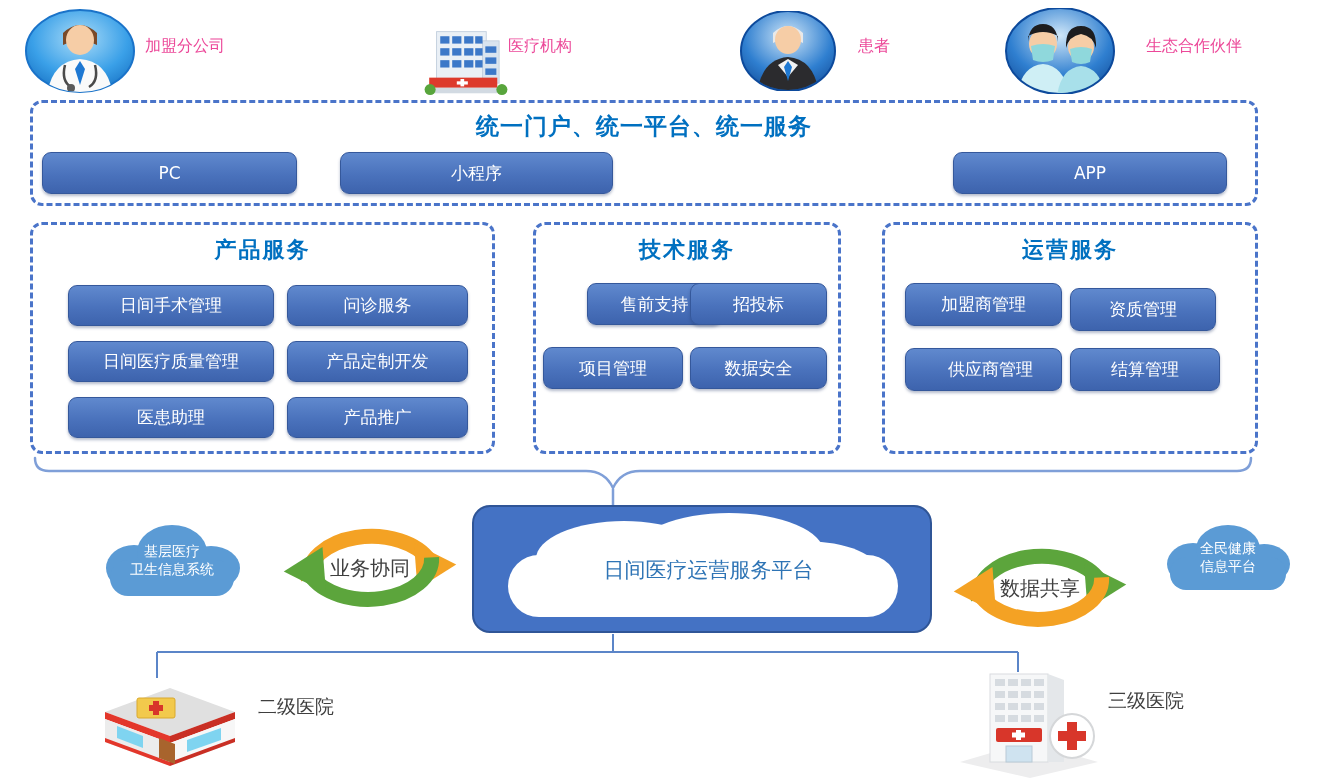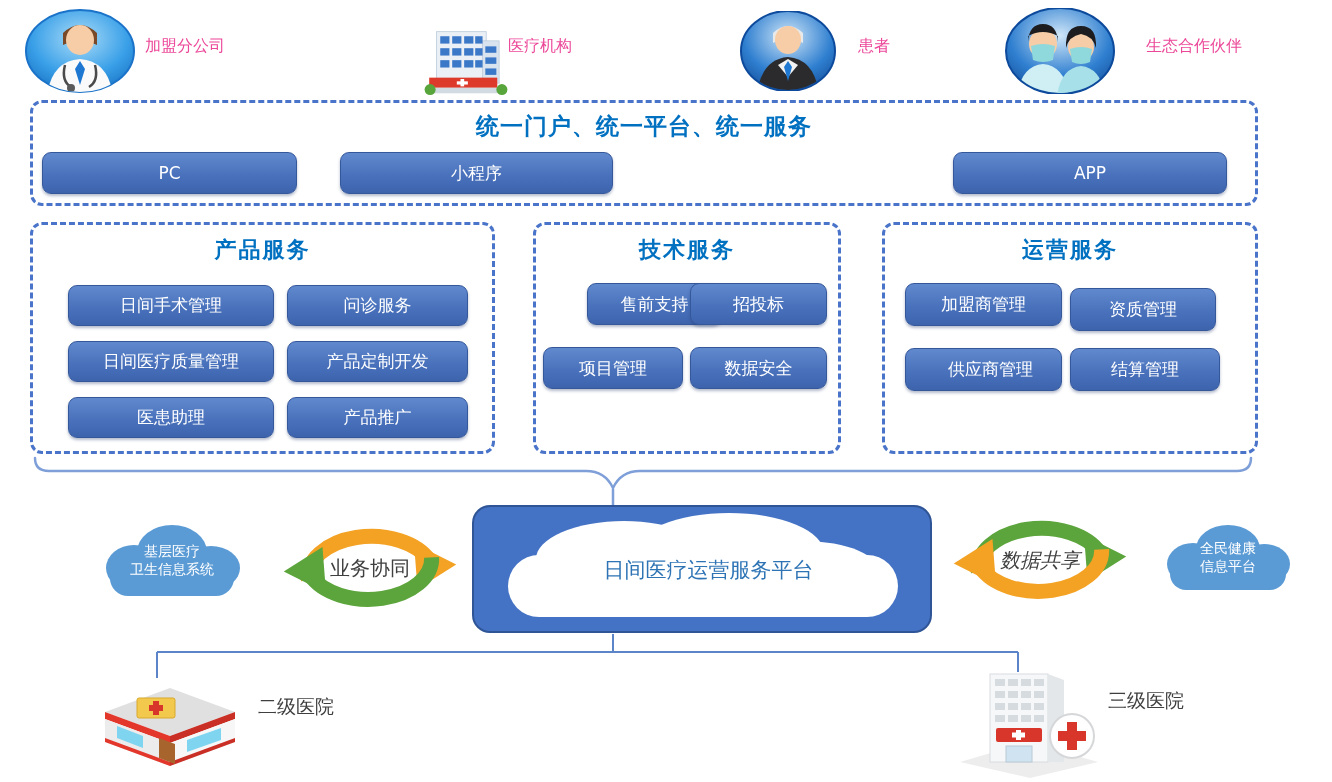--- a/index.html
+++ b/index.html
@@ -62,21 +62,21 @@
                 flex-direction:column; align-items:center; justify-content:center;
                 color:#ffffff; font-size:14px; line-height:18px; text-align:center; z-index:2; }
   .cl-left  { left:96px;  top:516px; width:152px; height:88px; }
   .cl-right { left:1158px; top:517px; width:140px; height:80px; }
 
   .sync-node { position:absolute; width:176px; height:126px; }
   .sync-label { position:absolute; left:0; right:0; top:0; bottom:0; display:flex;
                 flex-direction:row; align-items:center; justify-content:center;
                 color:#3f3f3f; font-size:20px; line-height:27px; z-index:2; }
   .sy-left  { left:282px; top:505px; }
-  .sy-right { left:952px; top:497px;font-style:italic; }
+  .sy-right { left:952px; top:525px; }
 
   .platform { position:absolute; left:472px; top:505px; width:460px; height:128px;
               background:#4472c4; border:2px solid #2f5597; border-radius:18px; overflow:hidden; }
   .platform-label { position:absolute; left:0; right:8px; top:50%; transform:translateY(-46%);
                     text-align:center; font-size:21px; font-weight:normal; color:#2e74b5; z-index:2;padding-left:21px; }
 
   
   .hosp-icon { position:absolute; }
   .hosp-label { position:absolute; font-size:19px; color:#3f3f3f; white-space:nowrap; }
 </style>

